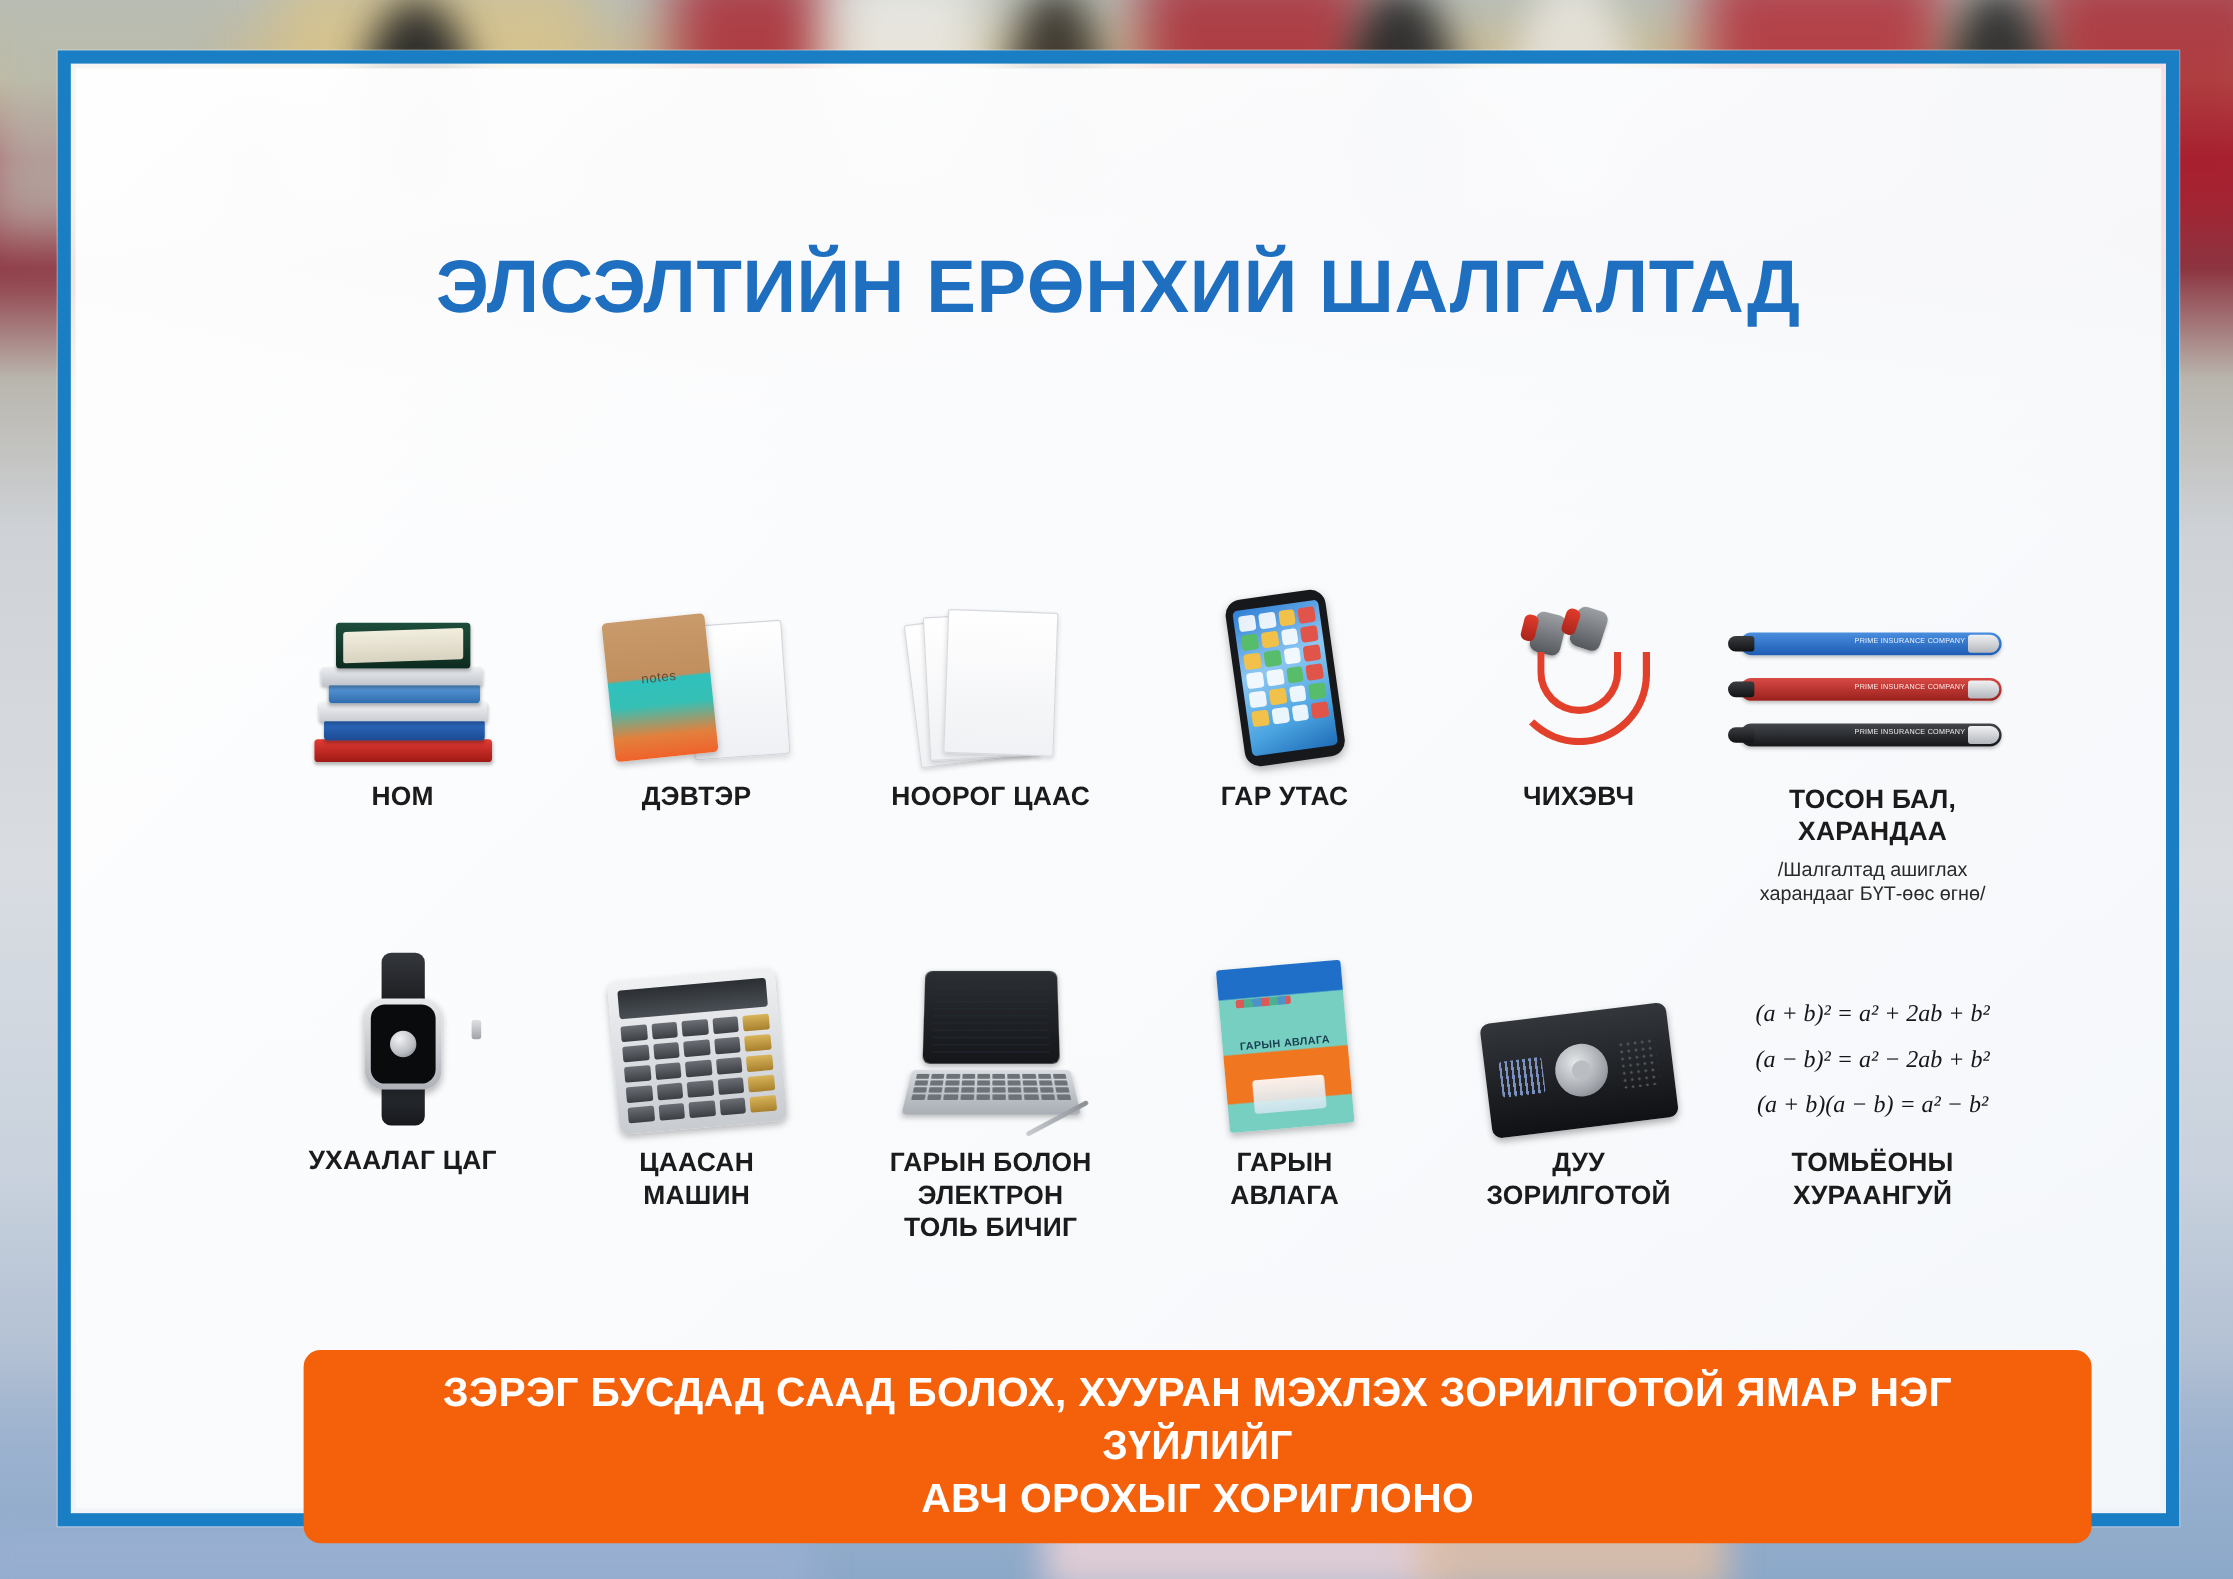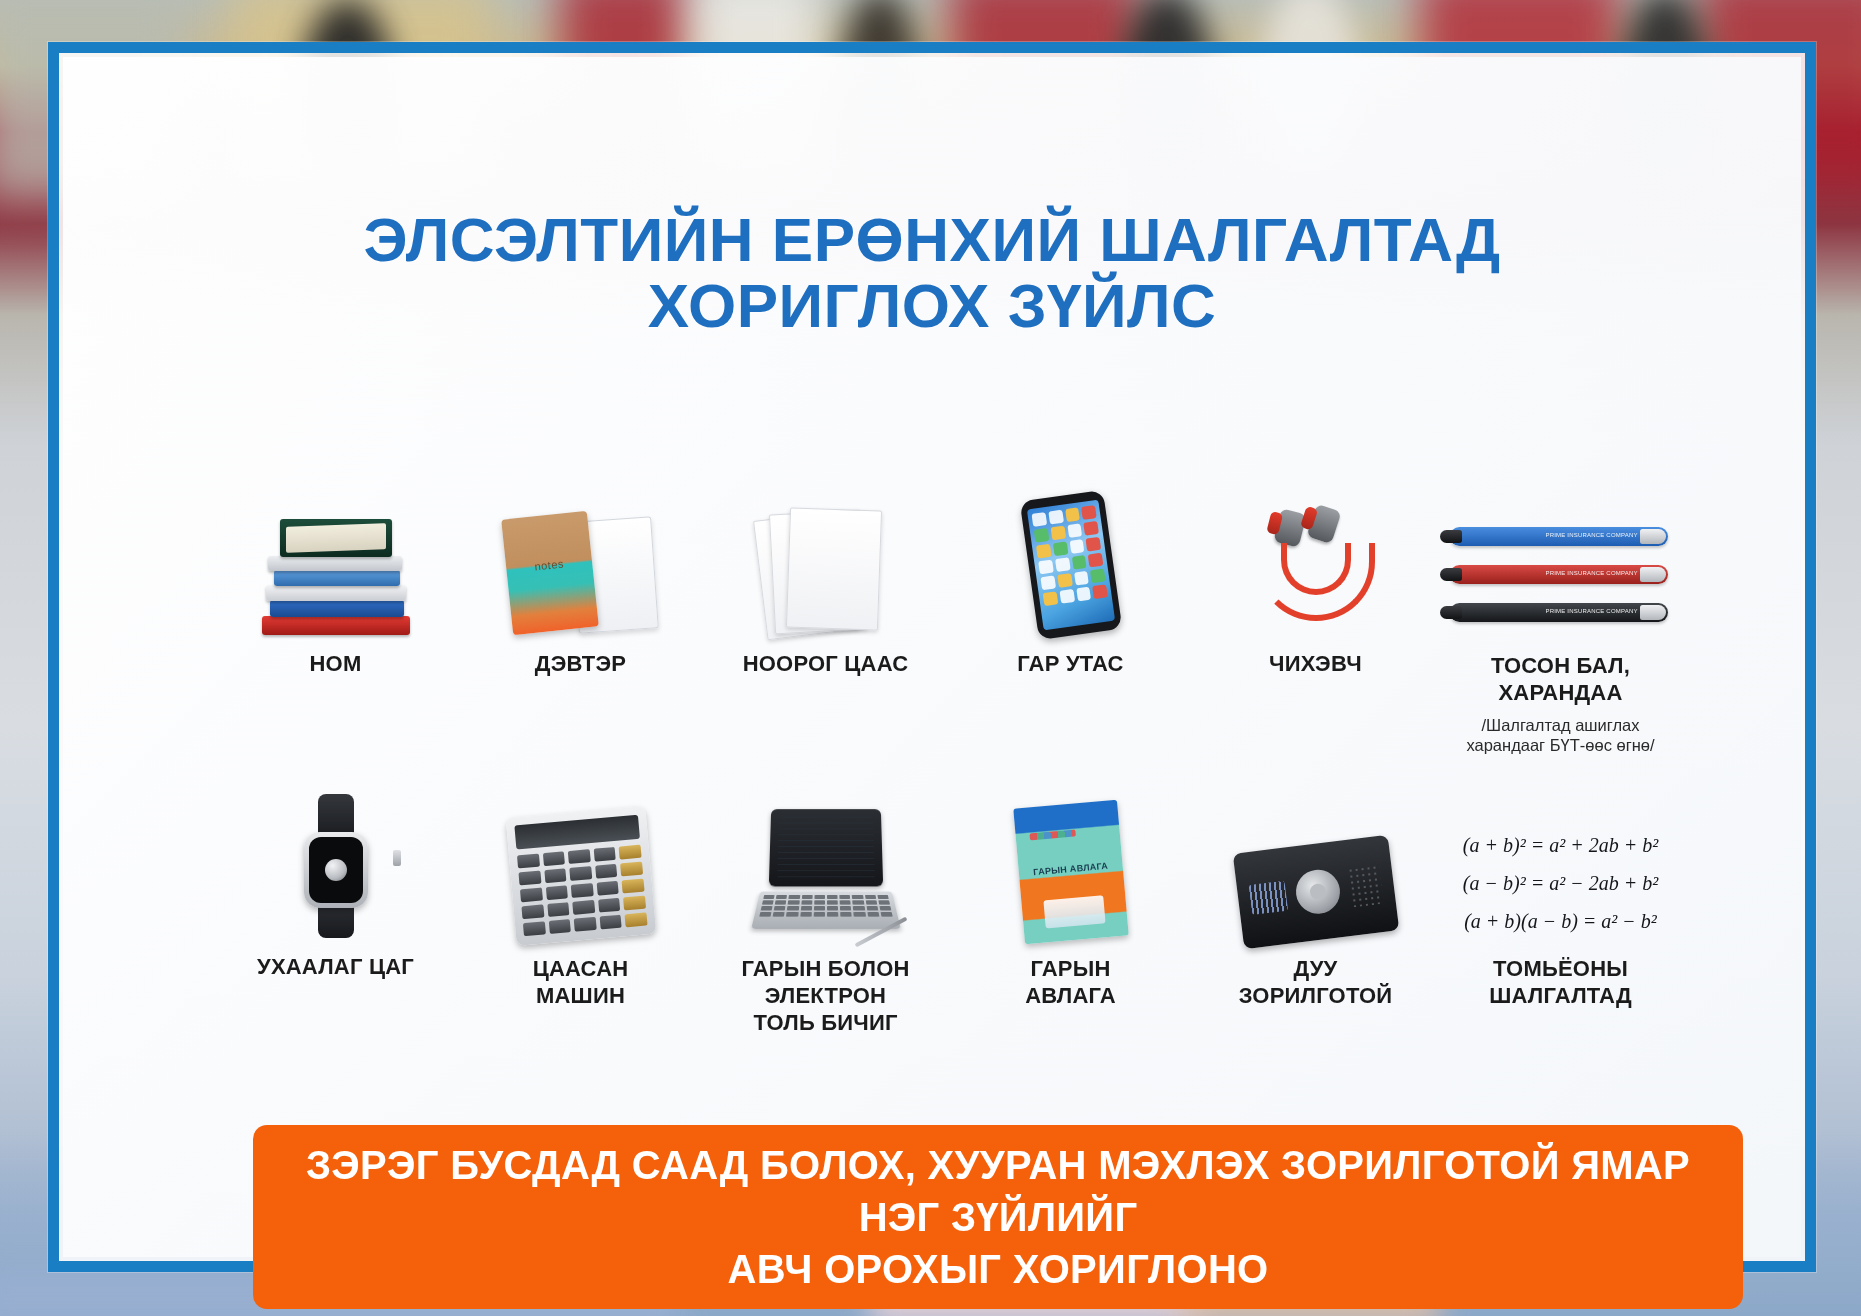--- a/index.html
+++ b/index.html
@@ -145,21 +145,21 @@
     min-height: 118px;
     background: #f4610a;
     border-radius: 14px;
     display: flex;
     align-items: center;
     justify-content: center;
     padding: 14px 40px;
   }
   .banner-text {
     color: #ffffff;
-    font-size: 40px;
+    font-size: 34px;
     font-weight: 700;
     text-align: center;
     line-height: 1.3;
     letter-spacing: .3px;
     white-space: pre-line;
   }
 
   
 
   
@@ -422,21 +422,20 @@
   <div class="bg-figure" style="left:1620px; top:-10px; width:90px;  height:185px; background:#1d1f23;"></div>
   <div class="bg-bottom-paper" style="left:870px;  bottom:-10px; width:330px; height:70px; background:#f2d5d8;"></div>
   <div class="bg-bottom-paper" style="left:1180px; bottom:-12px; width:260px; height:72px; background:#e6c0a4;"></div>
   <div class="bg-bottom-paper" style="left:-20px;  bottom:-16px; width:700px; height:62px; background:#9ab0d2;"></div>
 
   <div class="card-frame">
     <div class="card-inner">
 
       <div class="title-wrap">
         <div class="title-line">ЭЛСЭЛТИЙН ЕРӨНХИЙ ШАЛГАЛТАД</div>
-        <div class="title-line">ХОРИГЛОХ ЗҮЙЛС</div>
       </div>
 
       <div class="grid">
 
         <div class="cell">
           <div class="thumb">
             <div class="books">
               <i class="bk1"></i>
                 <i class="bk2"></i>
                 <i class="bk3"></i>
@@ -672,21 +671,21 @@
 
         <div class="cell row2">
           <div class="thumb">
             <div class="formulas">
               <div>(a + b)² = a² + 2ab + b²</div>
               <div>(a − b)² = a² − 2ab + b²</div>
               <div>(a + b)(a − b) = a² − b²</div>
             </div>
           </div>
           <div class="cell-label">ТОМЬЁОНЫ
-ШАЛГАЛТАД</div>
+ХУРААНГУЙ</div>
         </div>
 
       </div>
 
       <div class="banner">
         <div class="banner-text">ЗЭРЭГ БУСДАД СААД БОЛОХ, ХУУРАН МЭХЛЭХ ЗОРИЛГОТОЙ ЯМАР НЭГ ЗҮЙЛИЙГ
 АВЧ ОРОХЫГ ХОРИГЛОНО</div>
       </div>
 
     </div>

